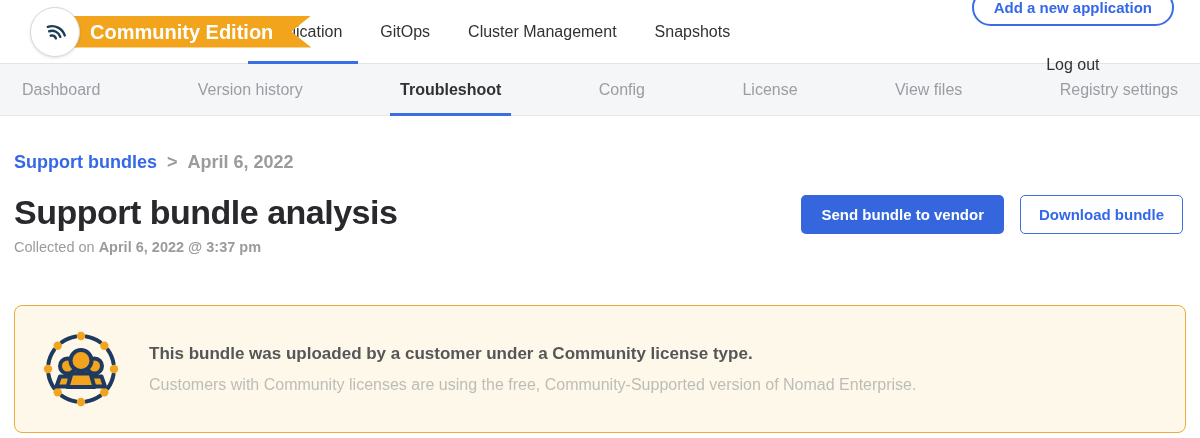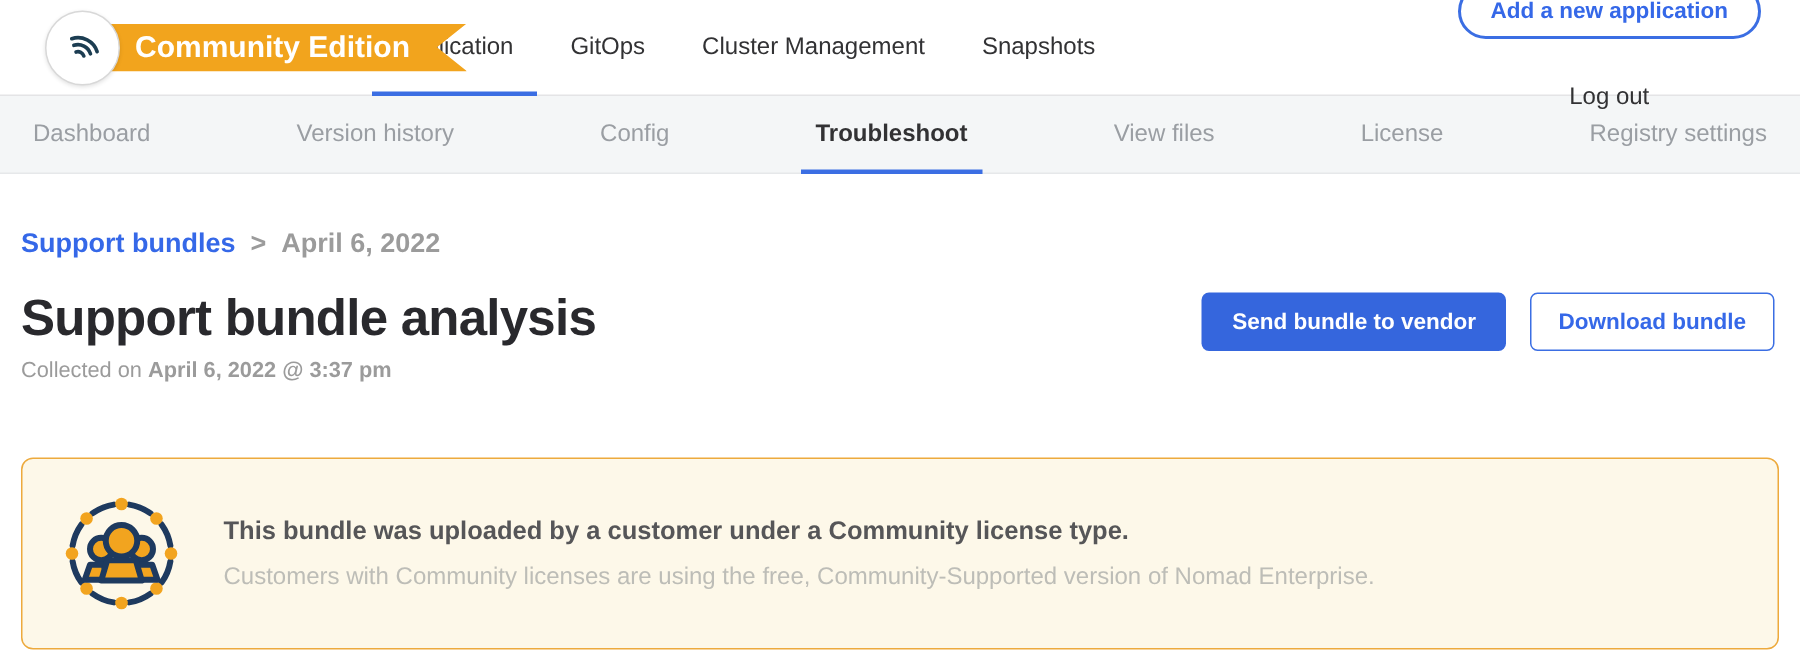--- a/index.html
+++ b/index.html
@@ -113,24 +113,24 @@
 
   <div class="header-right">
     <button class="btn-pill">Add a new application</button>
     <span class="logout">Log out</span>
   </div>
 </div>
 
 <div class="subnav">
   <div class="item">Dashboard</div>
   <div class="item">Version history</div>
+  <div class="item active">Troubleshoot</div>
   <div class="item">Config</div>
-  <div class="item active">Troubleshoot</div>
+  <div class="item">License</div>
   <div class="item">View files</div>
-  <div class="item">License</div>
   <div class="item">Registry settings</div>
 </div>
 
 <div class="content">
 
   <div class="breadcrumb">
     <span class="link">Support bundles</span>
     <span class="sep">&gt;</span>
     <span class="current">April 6, 2022</span>
   </div>

